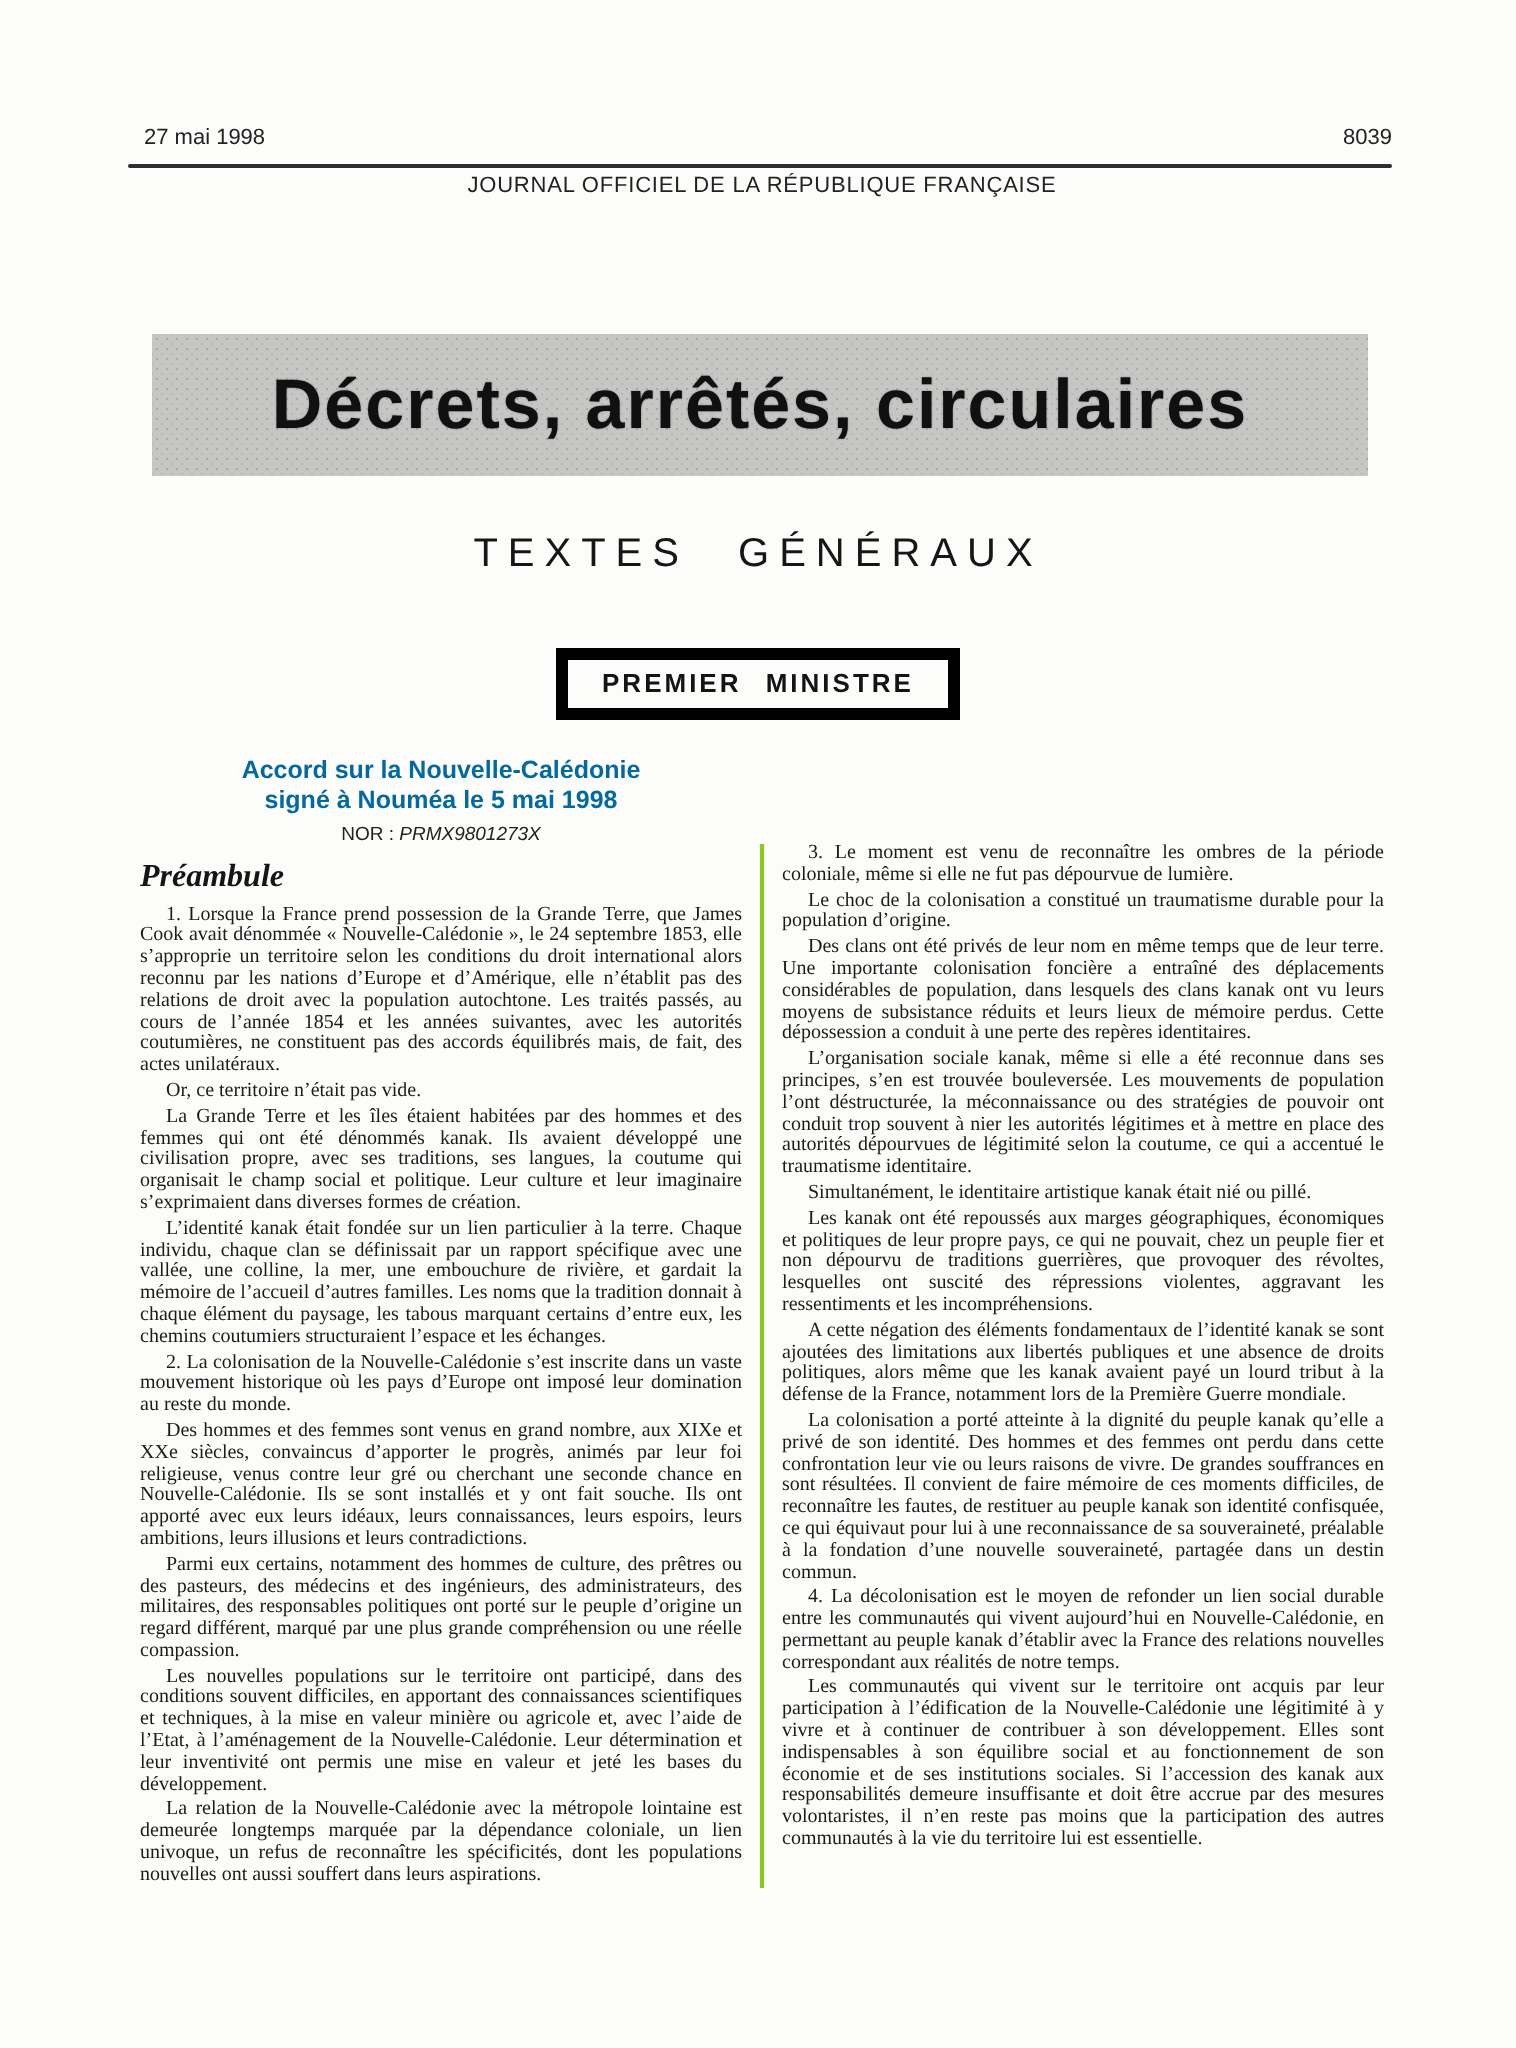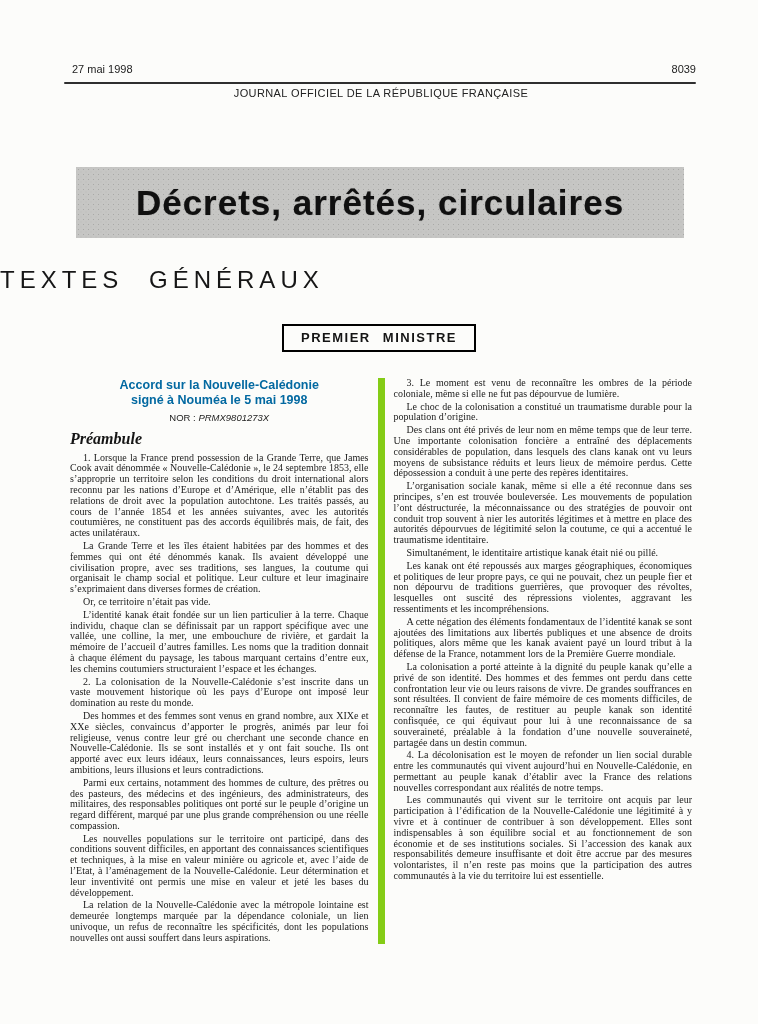--- a/index.html
+++ b/index.html
@@ -38,48 +38,48 @@
   }
   .banner-title{
     font-family:"Liberation Sans", sans-serif;
     font-weight:700;font-size:35px;color:#101010;
     letter-spacing:1px;
     text-shadow:0 0 1px rgba(0,0,0,.35);
   }
   
   .textes{
     position:absolute;top:266px;left:0;width:100%;
-    text-align:left;
+    text-align:center;
     font-family:"Liberation Sans", sans-serif;
-    font-size:24px;color:#161616;
+    font-size:20px;color:#161616;
     letter-spacing:5px;word-spacing:14px;
   }
   
   .ministry-wrap{position:absolute;top:324px;left:0;width:100%;text-align:center;}
   .ministry-box{
     display:inline-block;
-    border:2px solid #000000;
+    border:6px solid #000000;
     padding:4px 17px 5px;
     font-family:"Liberation Sans", sans-serif;
     font-weight:700;font-size:13px;color:#141414;
     letter-spacing:1.5px;word-spacing:7px;
   }
   
   .columns{
     position:absolute;top:378px;left:70px;width:622px;
     display:flex;align-items:stretch;
   }
   .col{
     width:301px;
     font-size:10px;line-height:10.8px;
     text-align:justify;
     color:#1b1b1b;
   }
   .col-left{padding-right:9px;}
-  .col-right{padding-left:9px;border-left:7px solid #84cc16;}
+  .col-right{padding-left:9px;border-left:2px solid #84cc16;margin-top:44px;}
   .article-title{
     font-family:"Liberation Sans", sans-serif;
     font-weight:700;font-size:12.5px;line-height:15px;
     text-align:center;color:#0369a1;
     margin:0 0 5px;
   }
   .nor-line{
     text-align:center;font-size:9.5px;margin:0 0 10px;
     font-family:"Liberation Sans", sans-serif;color:#222;
   }
@@ -123,23 +123,23 @@
       <div class="nor-line" data-name="nor-line">
         <span data-name="nor-label">NOR :</span>
         <span class="nor-code" data-name="nor-code">PRMX9801273X</span>
       </div>
       <div class="preamble" data-name="preamble-heading">Préambule</div>
 
       <div data-name="left-paragraph-list">
 
           <p class="para" data-name="paragraph">1. Lorsque la France prend possession de la Grande Terre, que James Cook avait dénommée « Nouvelle-Calédonie », le 24 septembre 1853, elle s’approprie un territoire selon les conditions du droit international alors reconnu par les nations d’Europe et d’Amérique, elle n’établit pas des relations de droit avec la population autochtone. Les traités passés, au cours de l’année 1854 et les années suivantes, avec les autorités coutumières, ne constituent pas des accords équilibrés mais, de fait, des actes unilatéraux.</p>
 
+          <p class="para" data-name="paragraph">Or, ce territoire n’était pas vide.</p>
+
           <p class="para" data-name="paragraph">La Grande Terre et les îles étaient habitées par des hommes et des femmes qui ont été dénommés kanak. Ils avaient développé une civilisation propre, avec ses traditions, ses langues, la coutume qui organisait le champ social et politique. Leur culture et leur imaginaire s’exprimaient dans diverses formes de création.</p>
-
-          <p class="para" data-name="paragraph">Or, ce territoire n’était pas vide.</p>
 
           <p class="para" data-name="paragraph">L’identité kanak était fondée sur un lien particulier à la terre. Chaque individu, chaque clan se définissait par un rapport spécifique avec une vallée, une colline, la mer, une embouchure de rivière, et gardait la mémoire de l’accueil d’autres familles. Les noms que la tradition donnait à chaque élément du paysage, les tabous marquant certains d’entre eux, les chemins coutumiers structuraient l’espace et les échanges.</p>
 
           <p class="para" data-name="paragraph">2. La colonisation de la Nouvelle-Calédonie s’est inscrite dans un vaste mouvement historique où les pays d’Europe ont imposé leur domination au reste du monde.</p>
 
           <p class="para" data-name="paragraph">Des hommes et des femmes sont venus en grand nombre, aux XIXe et XXe siècles, convaincus d’apporter le progrès, animés par leur foi religieuse, venus contre leur gré ou cherchant une seconde chance en Nouvelle-Calédonie. Ils se sont installés et y ont fait souche. Ils ont apporté avec eux leurs idéaux, leurs connaissances, leurs espoirs, leurs ambitions, leurs illusions et leurs contradictions.</p>
 
           <p class="para" data-name="paragraph">Parmi eux certains, notamment des hommes de culture, des prêtres ou des pasteurs, des médecins et des ingénieurs, des administrateurs, des militaires, des responsables politiques ont porté sur le peuple d’origine un regard différent, marqué par une plus grande compréhension ou une réelle compassion.</p>
 
           <p class="para" data-name="paragraph">Les nouvelles populations sur le territoire ont participé, dans des conditions souvent difficiles, en apportant des connaissances scientifiques et techniques, à la mise en valeur minière ou agricole et, avec l’aide de l’Etat, à l’aménagement de la Nouvelle-Calédonie. Leur détermination et leur inventivité ont permis une mise en valeur et jeté les bases du développement.</p>

